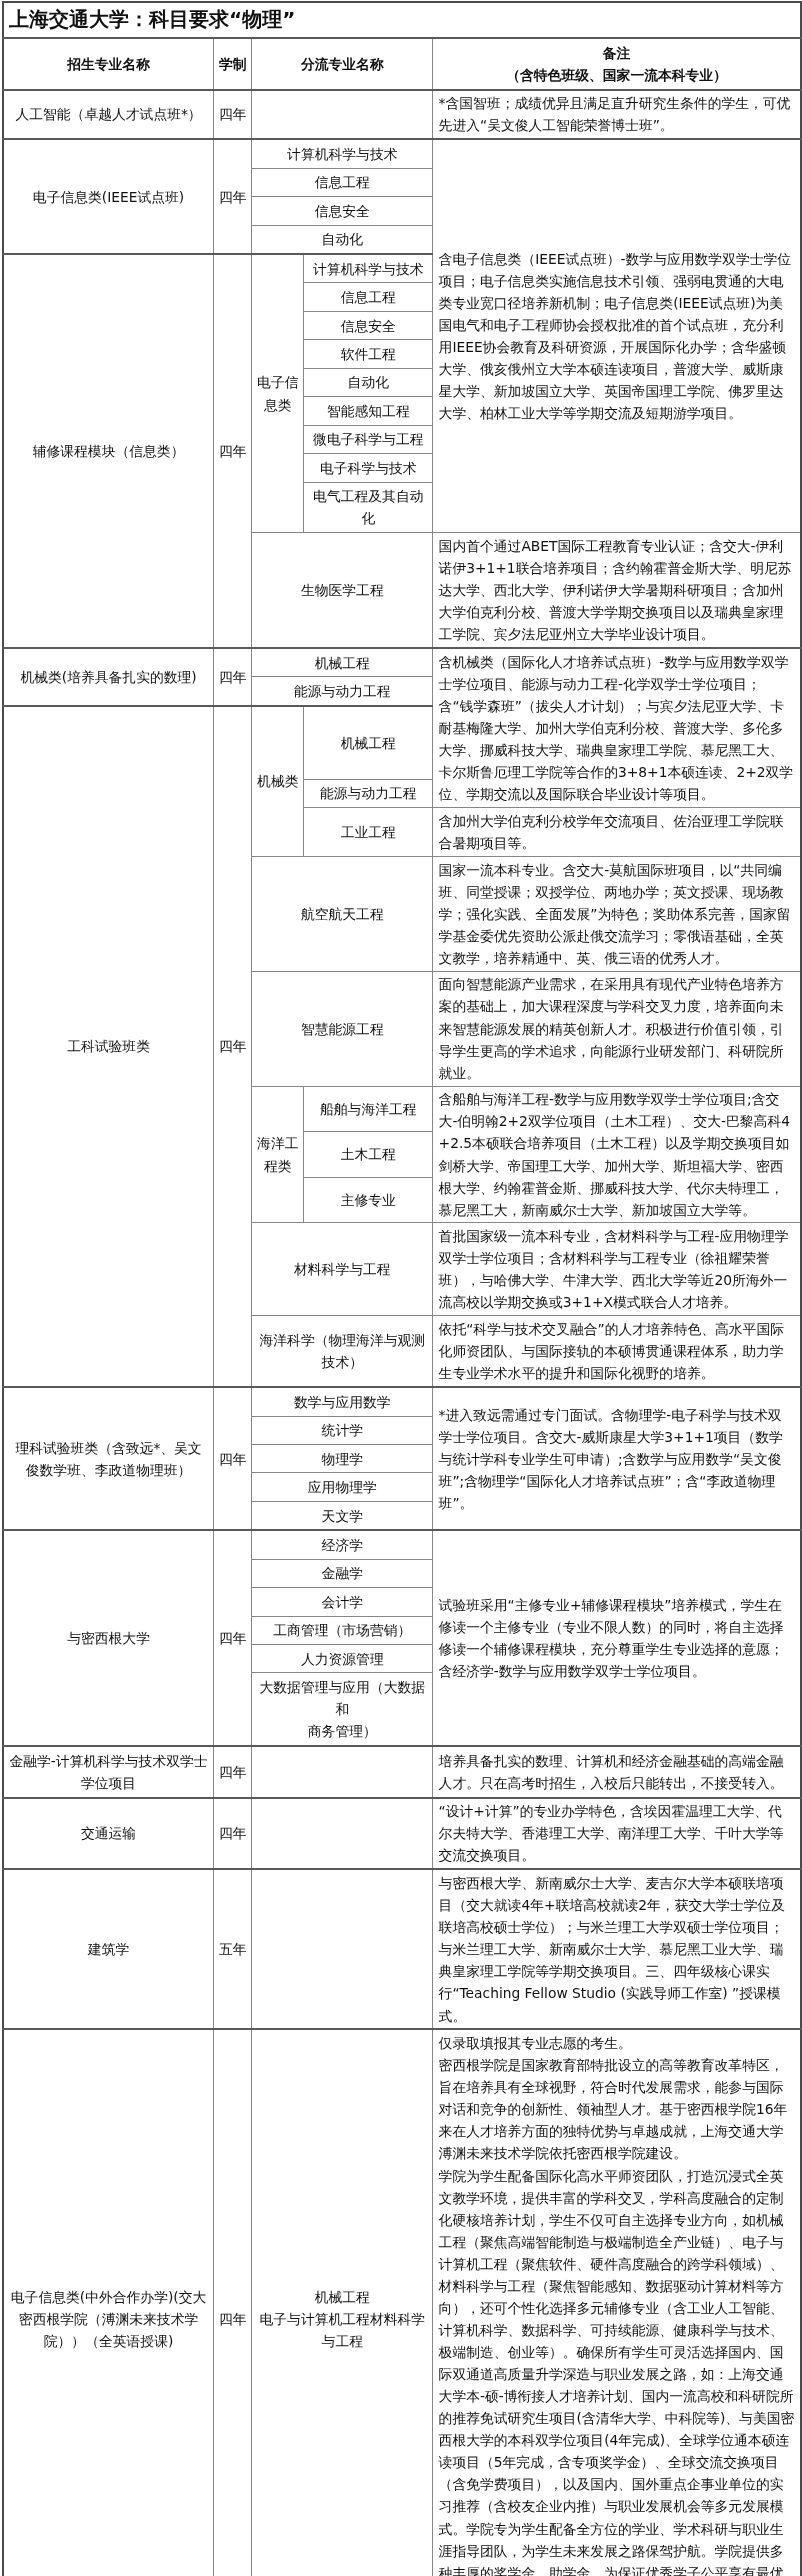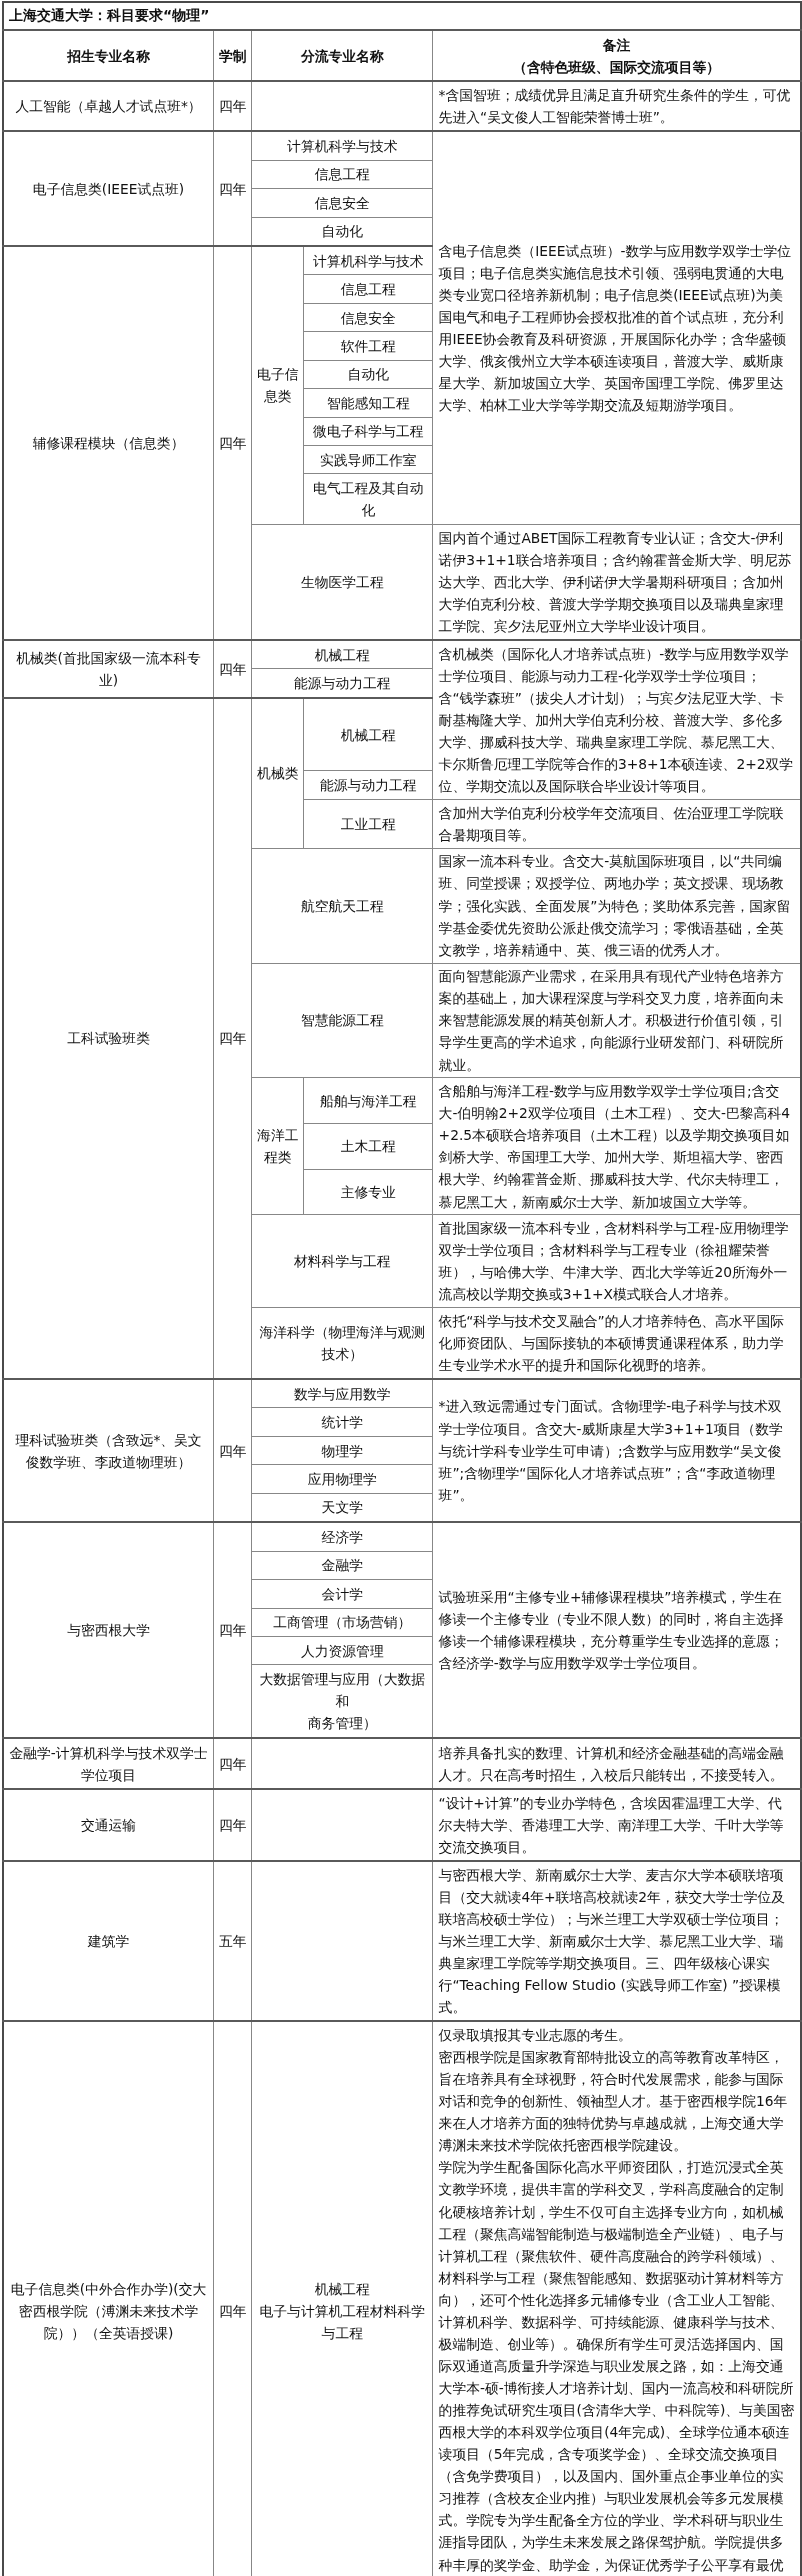--- a/index.html
+++ b/index.html
@@ -4,21 +4,21 @@
 <style>
   html,body{margin:0;padding:0;background:#fff;}
   body{width:802px;font-family:"DejaVu Sans","Liberation Sans",sans-serif;color:#111;
        padding:0.9px 0 14.2px 0;}
   table{border-collapse:collapse;table-layout:fixed;width:799px;margin-left:1.8px;
         border:2.7px solid #4a4a4a;}
   td{border:1.8px solid #878787;padding:2.7px 4.4px;text-align:center;vertical-align:middle;
      font-size:13.8px;line-height:1.6;white-space:pre-line;word-break:break-all;
      overflow:hidden;}
   tr.sec td{border-top:2.7px solid #5a5a5a;}
-  .k-title{text-align:left;font-weight:bold;font-size:14px;padding:3.6px 5.3px;line-height:1.35;}
+  .k-title{text-align:left;font-weight:bold;font-size:20px;padding:3.6px 5.3px;line-height:1.35;}
   .k-hdr{font-weight:bold;}
   .k-r{text-align:left;padding:1.8px 5.3px;}
   .k-n{padding:2.7px 5.3px;}
   .k-d{padding:2.7px 1.8px;}
   .k-g{padding:2.7px 1.8px;margin-top:14px;}
 </style>
 </head>
 <body>
 
 <table>
@@ -31,21 +31,21 @@
   </colgroup>
   <tbody>
       <tr>
         <td colspan="5" class="k-title">上海交通大学：科目要求“物理”</td>
       </tr>
       <tr class="sec">
         <td class="k-hdr">招生专业名称</td>
         <td class="k-hdr">学制</td>
         <td colspan="2" class="k-hdr">分流专业名称</td>
         <td class="k-hdr">备注
-（含特色班级、国际交流项目等）</td>
+（含特色班级、国家一流本科专业）</td>
       </tr>
       <tr class="sec">
         <td class="k-n">人工智能（卓越人才试点班*）</td>
         <td class="k-d">四年</td>
         <td colspan="2" class="k-m"></td>
         <td class="k-r">*含国智班；成绩优异且满足直升研究生条件的学生，可优先进入“吴文俊人工智能荣誉博士班”。</td>
       </tr>
       <tr class="sec">
         <td rowspan="4" class="k-n">电子信息类(IEEE试点班)</td>
         <td rowspan="4" class="k-d">四年</td>
@@ -79,31 +79,31 @@
       <tr>
         <td class="k-m">自动化</td>
       </tr>
       <tr>
         <td class="k-m">智能感知工程</td>
       </tr>
       <tr>
         <td class="k-m">微电子科学与工程</td>
       </tr>
       <tr>
-        <td class="k-m">实践导师工作室</td>
+        <td class="k-m">电子科学与技术</td>
       </tr>
       <tr>
         <td class="k-m">电气工程及其自动化</td>
       </tr>
       <tr>
         <td colspan="2" class="k-m">生物医学工程</td>
         <td class="k-r">国内首个通过ABET国际工程教育专业认证；含交大-伊利诺伊3+1+1联合培养项目；含约翰霍普金斯大学、明尼苏达大学、西北大学、伊利诺伊大学暑期科研项目；含加州大学伯克利分校、普渡大学学期交换项目以及瑞典皇家理工学院、宾夕法尼亚州立大学毕业设计项目。</td>
       </tr>
       <tr class="sec">
-        <td rowspan="2" class="k-n">机械类(首批国家级一流本科专业)</td>
+        <td rowspan="2" class="k-n">机械类(培养具备扎实的数理)</td>
         <td rowspan="2" class="k-d">四年</td>
         <td colspan="2" class="k-m">机械工程</td>
         <td rowspan="4" class="k-r">含机械类（国际化人才培养试点班）-数学与应用数学双学士学位项目、能源与动力工程-化学双学士学位项目；含“钱学森班”（拔尖人才计划）；与宾夕法尼亚大学、卡耐基梅隆大学、加州大学伯克利分校、普渡大学、多伦多大学、挪威科技大学、瑞典皇家理工学院、慕尼黑工大、卡尔斯鲁厄理工学院等合作的3+8+1本硕连读、2+2双学位、学期交流以及国际联合毕业设计等项目。</td>
       </tr>
       <tr>
         <td colspan="2" class="k-m">能源与动力工程</td>
       </tr>
       <tr class="sec">
         <td rowspan="10" class="k-n">工科试验班类</td>
         <td rowspan="10" class="k-d">四年</td>

